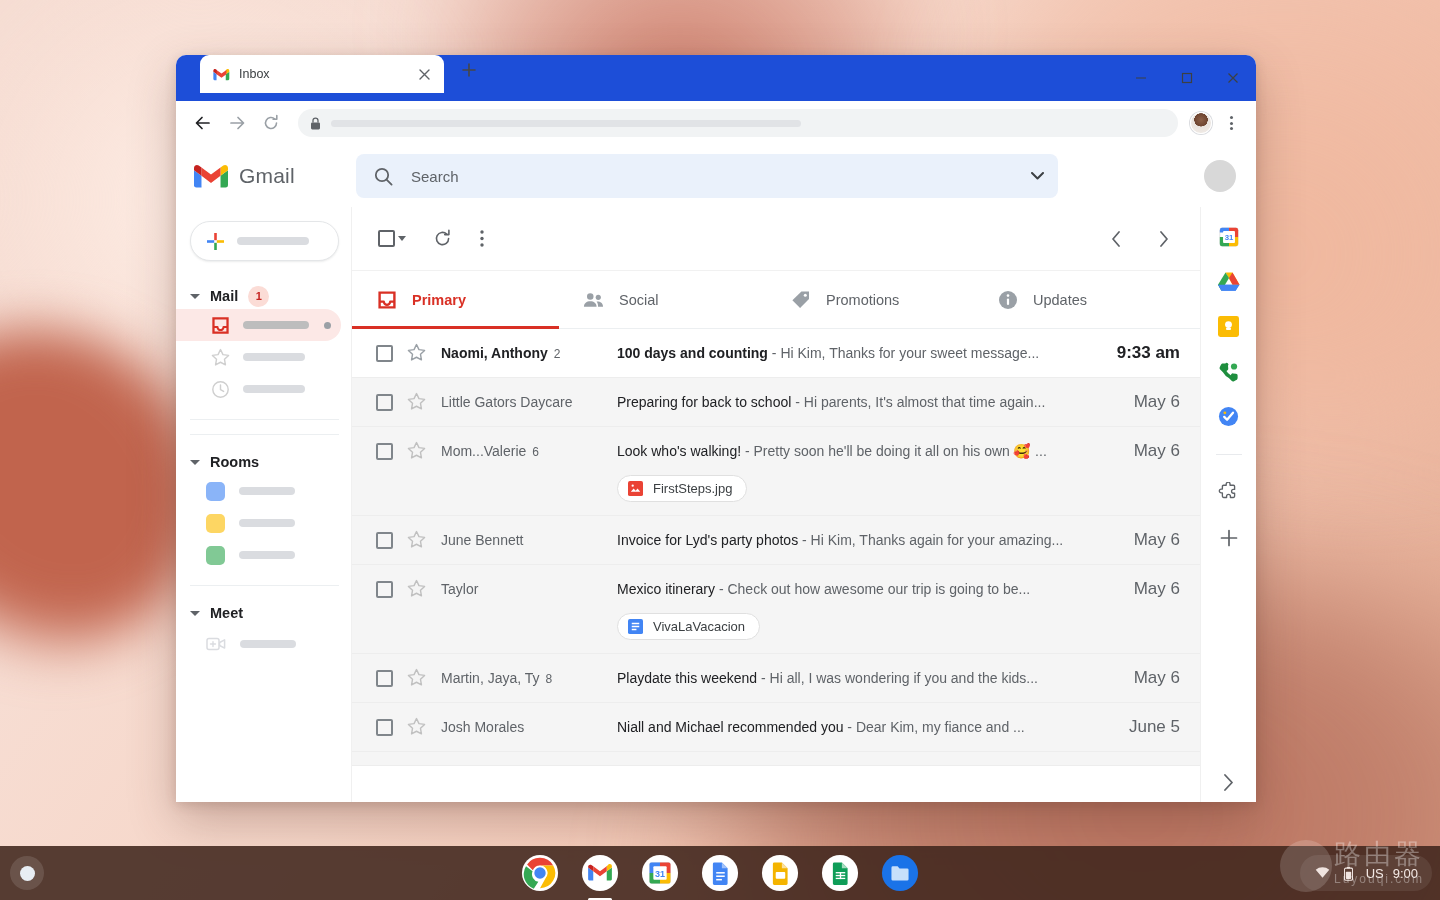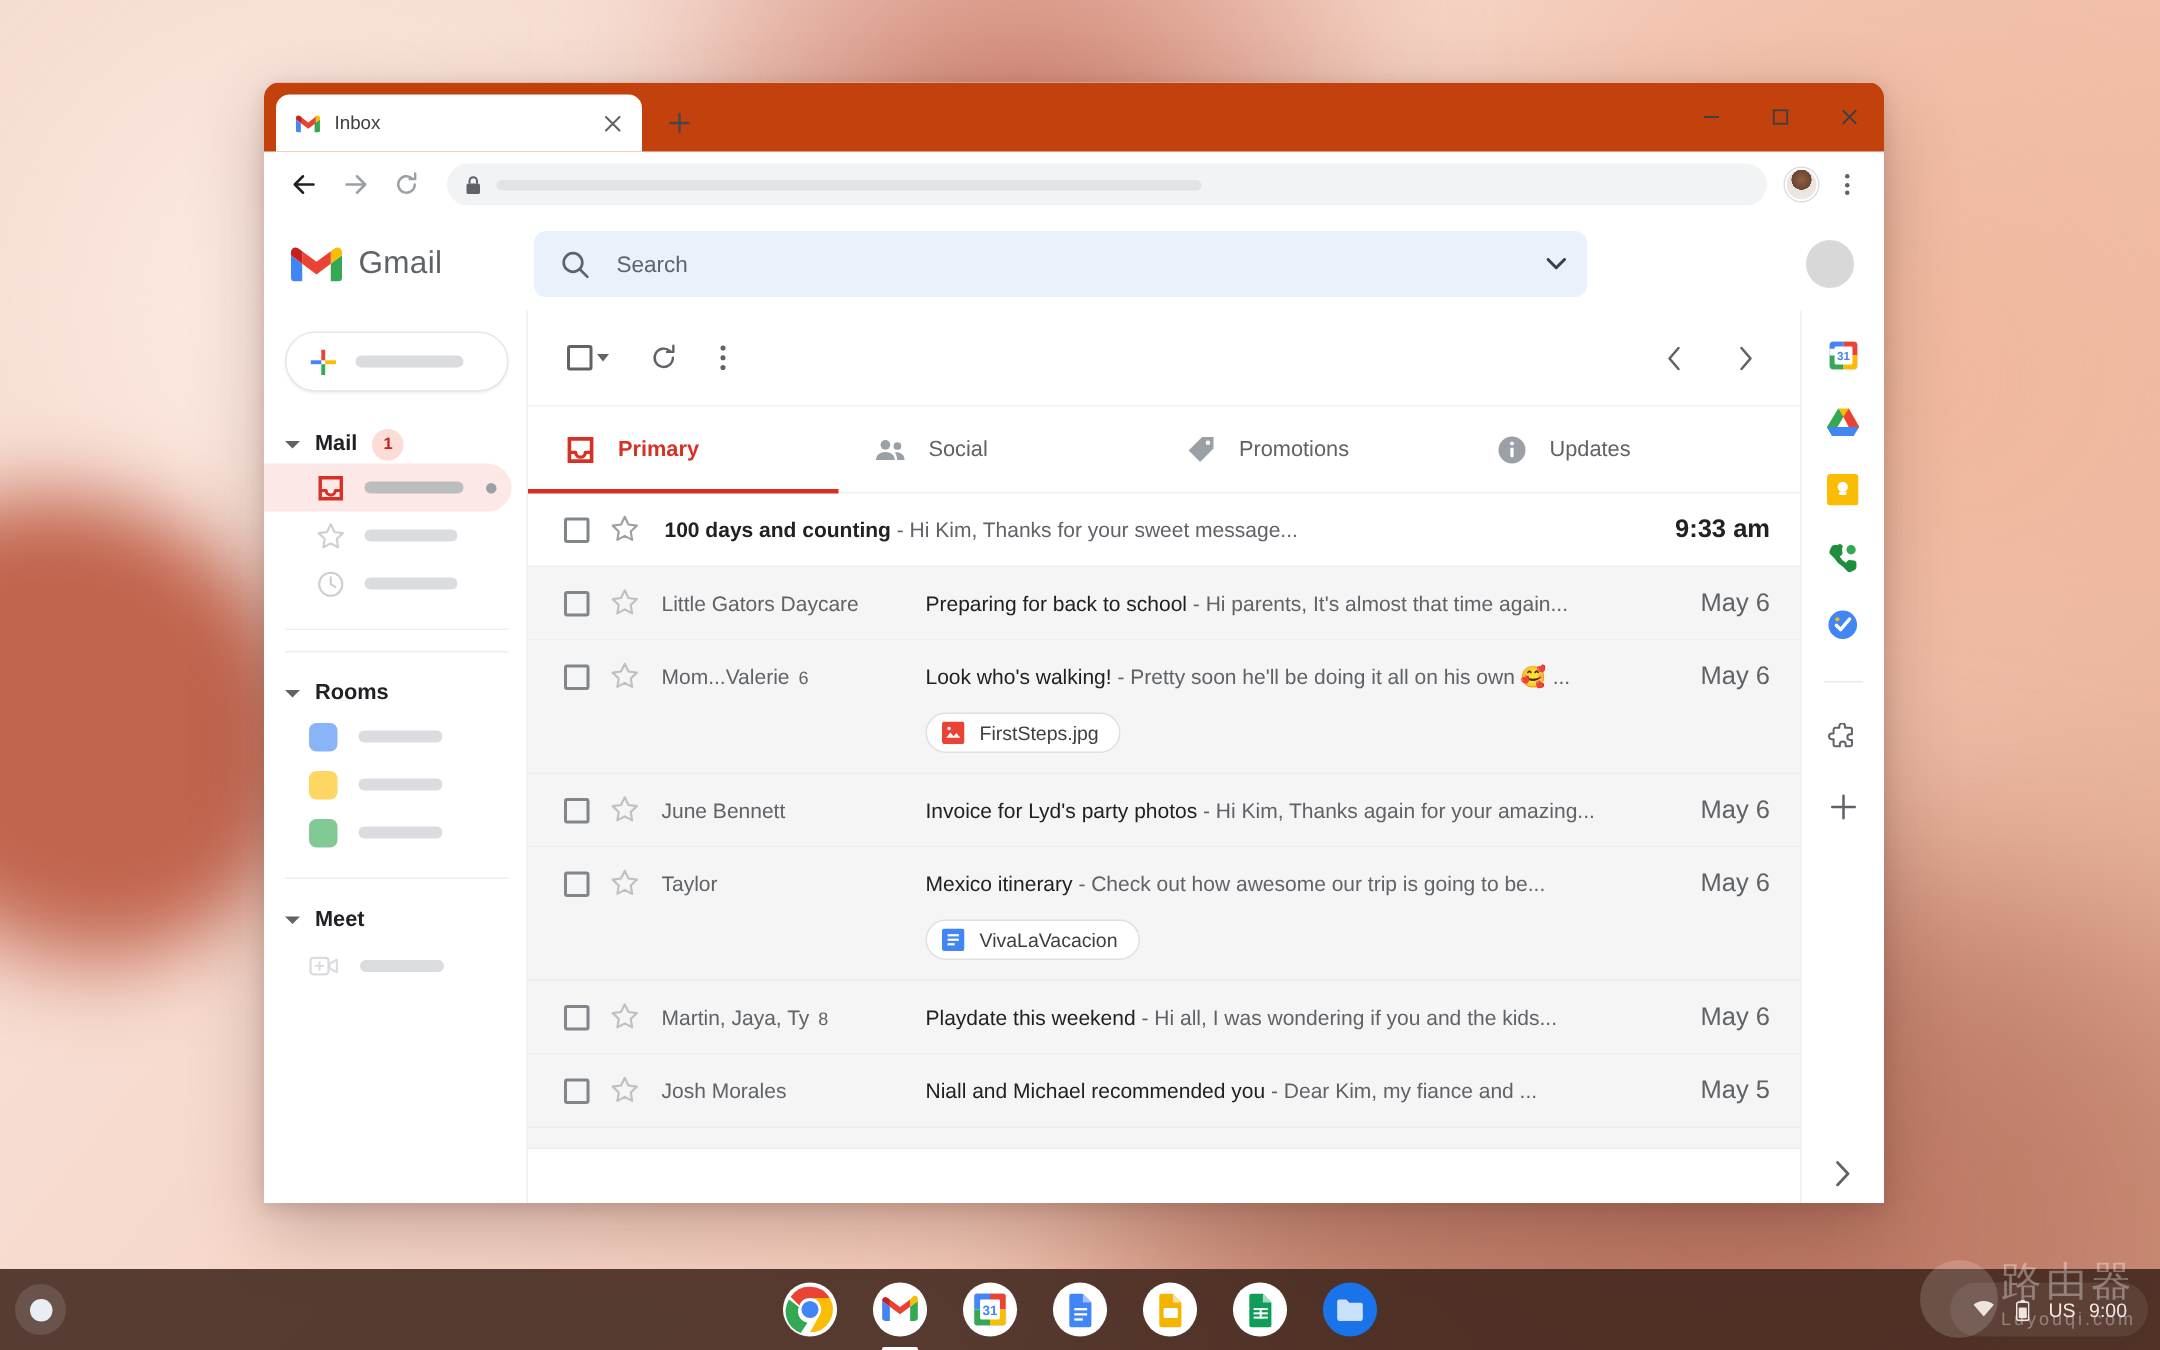--- a/index.html
+++ b/index.html
@@ -51,23 +51,23 @@
     width: 1080px; height: 747px;
     border-radius: 10px 10px 0 0;
     overflow: hidden;
     box-shadow: 0 18px 48px rgba(90,50,40,.30), 0 3px 12px rgba(90,50,40,.18);
     display: flex; flex-direction: column;
     background: #fff;
   }
 
   
   .tabstrip {
-    height: 46px; background: #c2410c;
-    display: flex; align-items: flex-end; position: relative;
-    padding-left: 8px; flex: none;
+    height: 46px; background: #1d4ed8;
+    display: flex; align-items: flex-start; position: relative;
+    padding-left: 24px; flex: none;
   }
   .tab {
     height: 38px; width: 244px;
     background: #fff; border-radius: 9px 9px 0 0;
     display: flex; align-items: center; gap: 9px;
     padding: 0 10px 0 13px; position: relative; cursor: default;
   }
   .tab-favicon { width: 17px; height: 15px; flex: none; }
   .tab-title {
     font-size: 12.5px; color: #3c4043; flex: 1;
@@ -627,20 +627,24 @@
 
             <div class="mailrow unread">
               <div class="mr-left">
                 <span class="mr-check"></span>
                 <span class="mr-star">
                   <svg width="19" height="19" viewBox="0 0 20 20">
                       <path d="M10 1.6l2.6 5.4 5.9.8-4.3 4.1 1 5.9L10 15l-5.2 2.8 1-5.9L1.5 7.8l5.9-.8z" fill="none" stroke="#9aa0a6" stroke-width="1.5" stroke-linejoin="round"></path>
                     </svg>
                 </span>
               </div>
+              <div class="mr-sender">
+                <span>Naomi, Anthony</span>
+                <span class="mr-count">2</span>
+              </div>
               <div class="mr-body">
                 <div class="mr-subjline">
                   <span class="mr-subj">100 days and counting</span><span> - Hi Kim, Thanks for your sweet message...</span>
                 </div>
               </div>
               <div class="mr-date">9:33 am</div>
             </div>
 
             <div class="mailrow">
               <div class="mr-left">
@@ -779,21 +783,21 @@
               </div>
               <div class="mr-sender">
                 <span>Josh Morales</span>
                 <span class="mr-count"></span>
               </div>
               <div class="mr-body">
                 <div class="mr-subjline">
                   <span class="mr-subj">Niall and Michael recommended you </span><span> - Dear Kim, my fiance and ...</span>
                 </div>
               </div>
-              <div class="mr-date">May 5</div>
+              <div class="mr-date">June 5</div>
             </div>
 
             <div class="mailrow partial"></div>
           </div>
         </div>
 
         <div class="g-rail">
           <div class="rail-ico">
             <svg width="22" height="22" viewBox="0 0 24 24">
               <rect x="2" y="2" width="20" height="20" rx="2.5" fill="#fff" stroke="#e0e0e0" stroke-width="1"></rect>

